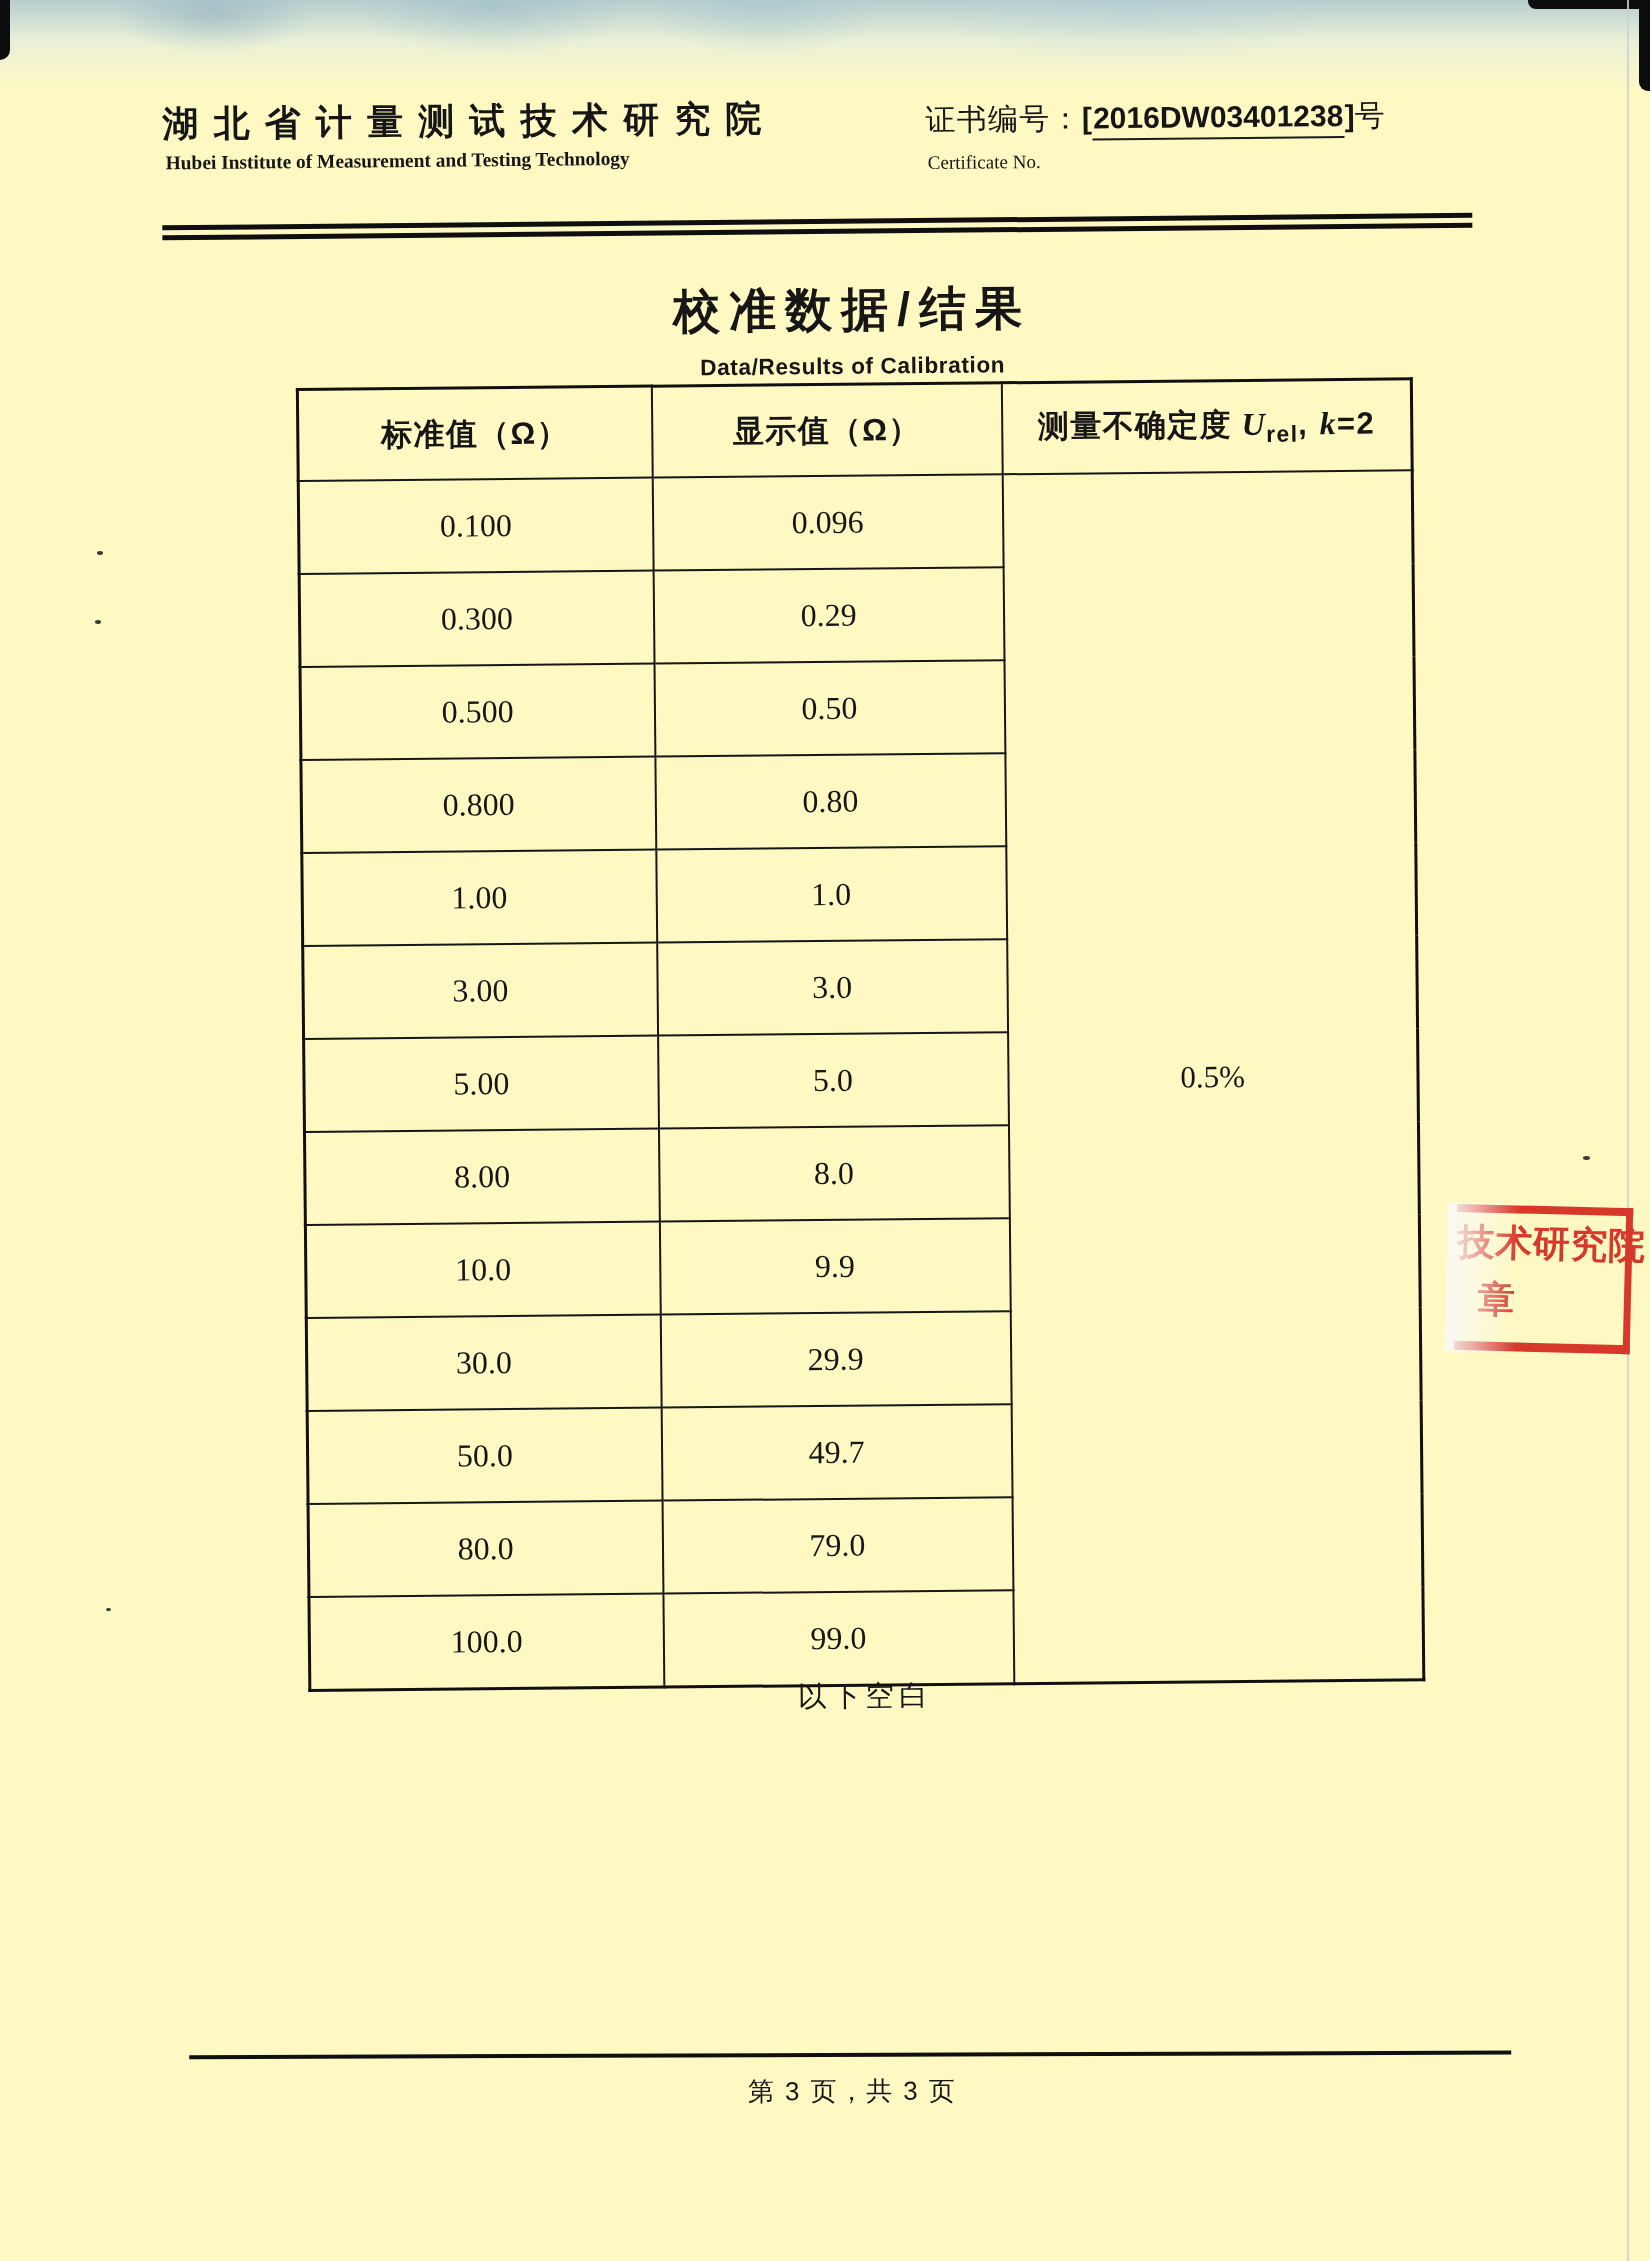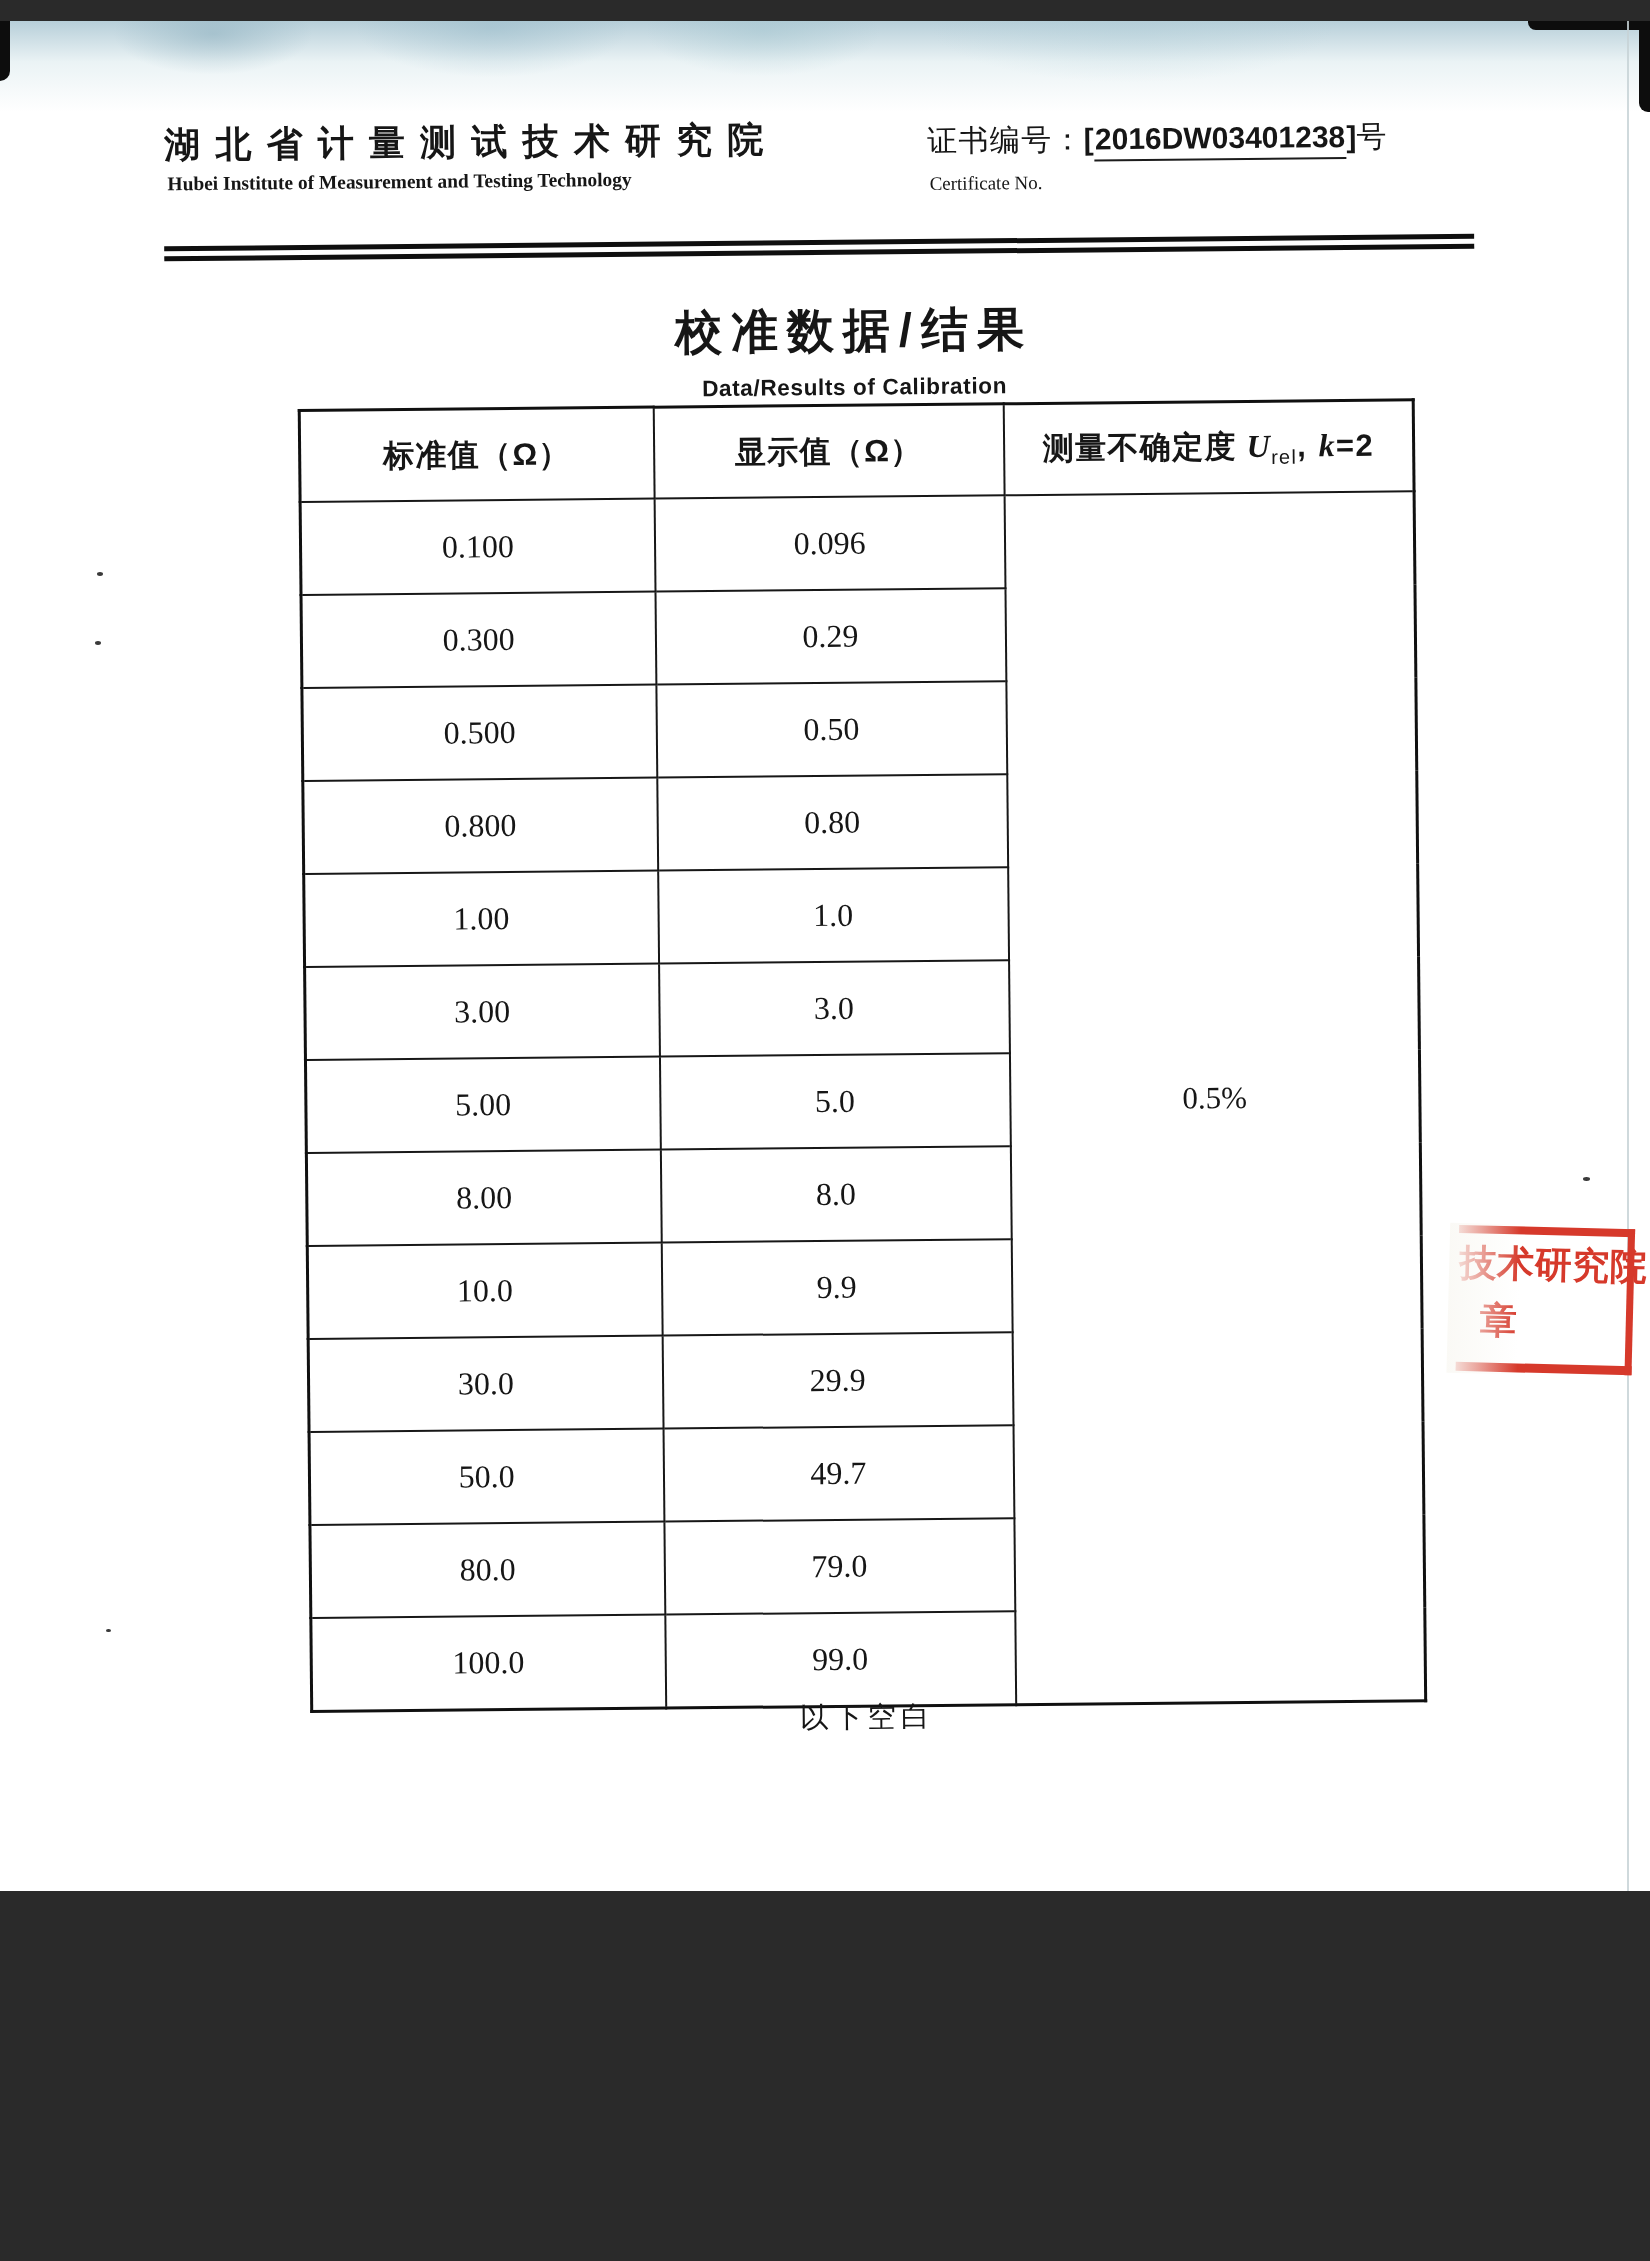--- a/index.html
+++ b/index.html
@@ -1,19 +1,19 @@
 <!DOCTYPE html>
 <html style="font-size:10.3px"><head>
 <meta charset="utf-8">
 <style>
   html,body{margin:0;padding:0;background:#2a2a2a;}
   #page{
-    position:relative;width:1651px;height:1870px;overflow:hidden;
-    background:#ffffff;
-    font-family:"Liberation Sans",sans-serif;color:#161616;margin-top:21px;
+    position:relative;width:1651px;height:2261px;overflow:hidden;
+    background:#fef9c3;
+    font-family:"Liberation Sans",sans-serif;color:#161616;
   }
   .abs{position:absolute;}
   
   #scan-band{
     left:0;top:0;width:1651px;height:91px;
     background:
       radial-gradient(142px 58px at 213px 13px, rgba(140,175,190,.55), rgba(140,175,190,0) 70%),
       radial-gradient(194px 71px at 492px 6.5px, rgba(150,185,200,.5), rgba(150,185,200,0) 70%),
       radial-gradient(168px 65px at 763px 9.7px, rgba(160,195,205,.45), rgba(160,195,205,0) 70%),
       radial-gradient(272px 78px at 1132px 3.2px, rgba(175,205,215,.4), rgba(175,205,215,0) 75%),
@@ -43,21 +43,21 @@
   
   #table-wrap{left:303px;top:383px;}
   table{border-collapse:collapse;table-layout:fixed;width:1114px;background:transparent;}
   col.c1{width:354px;}col.c2{width:350px;}col.c3{width:410px;}
   th,td{border:2.6px solid #171717;text-align:center;vertical-align:middle;padding:0;}
   table{border:3.9px solid #101010;}
   thead th{height:89px;font-size:31px;font-weight:600;letter-spacing:1.3px;}
   tbody td{height:91px;font-size:32px;font-family:"Liberation Serif",serif;}
   td.unc{font-size:31px;}
   #unc-header i{font-family:"Liberation Serif",serif;font-size:32px;}
-  #unc-header sub{font-size:20px;font-weight:normal;}
+  #unc-header sub{font-size:23px;font-weight:bold;}
   #unc-header .k{margin-left:11.6px;}
   
   #below-blank{left:303px;top:1678px;width:1114px;text-align:center;font-size:28.5px;letter-spacing:5.2px;}
   
   #stamp{
     left:1454px;top:1213px;width:169px;height:129px;
     border-style:solid;border-color:#d6392b;border-width:8.4px 7.8px 9.7px 0;
     transform:rotate(2deg);color:#d6392b;font-weight:bold;
   }
   #stamp-l1{position:absolute;left:1.3px;top:5.2px;font-size:37px;letter-spacing:0.6px;white-space:nowrap;}

